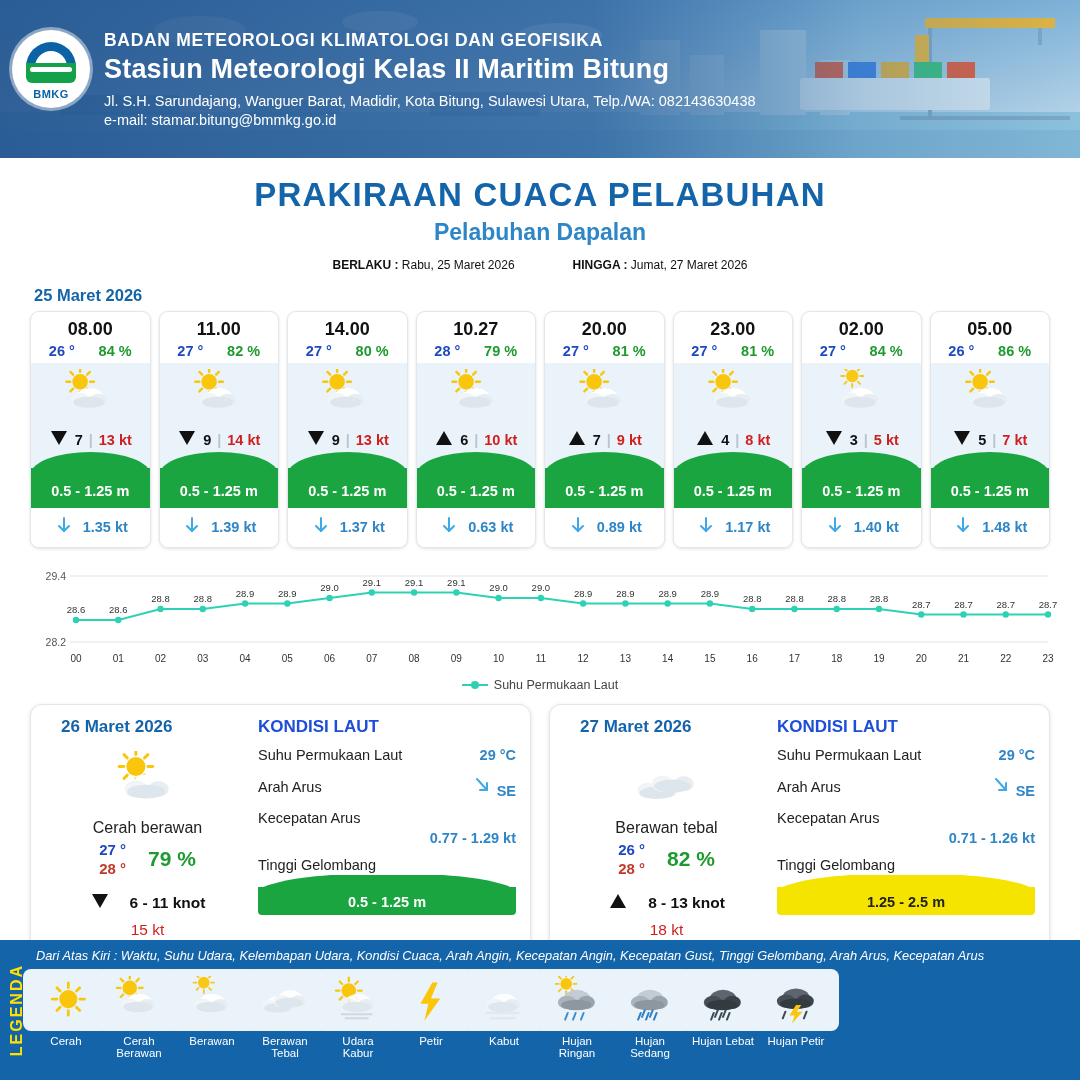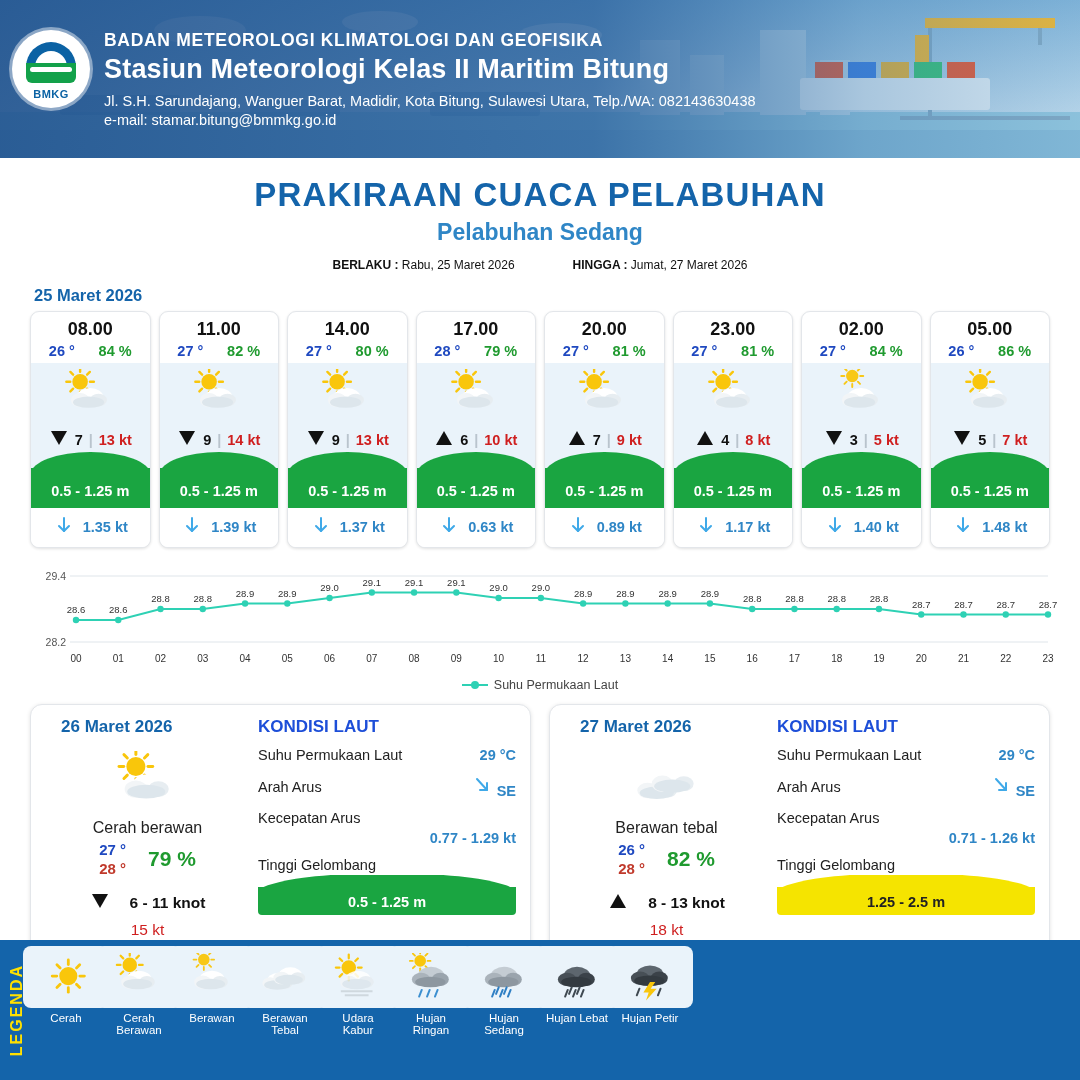--- a/index.html
+++ b/index.html
@@ -166,21 +166,21 @@
 
   <div class="hdr-texts">
     <div class="hdr-agency">BADAN METEOROLOGI KLIMATOLOGI DAN GEOFISIKA</div>
     <div class="hdr-station">Stasiun Meteorologi Kelas II Maritim Bitung</div>
     <div class="hdr-addr">Jl. S.H. Sarundajang, Wanguer Barat, Madidir, Kota Bitung, Sulawesi Utara, Telp./WA: 082143630438</div>
     <div class="hdr-mail">e-mail: stamar.bitung@bmmkg.go.id</div>
   </div>
 </div>
 
 <div class="title-main">PRAKIRAAN CUACA PELABUHAN</div>
-<div class="title-sub">Pelabuhan Sedang</div>
+<div class="title-sub">Pelabuhan Dapalan</div>
 <div class="valid-row">
   <div><span class="valid-label">BERLAKU :</span>
        <span class="valid-value">Rabu, 25 Maret 2026</span></div>
   <div><span class="valid-label">HINGGA :</span>
        <span class="valid-value">Jumat, 27 Maret 2026</span></div>
 </div>
 
 <div class="date-head">25 Maret 2026</div>
 
 <div class="cards" id="cards">
@@ -328,21 +328,21 @@
       <span><svg width="22" height="22" viewBox="0 0 22 22">
     <g stroke="#3fa9e8" stroke-width="2" fill="none" stroke-linecap="round" stroke-linejoin="round">
       <line x1="11" y1="4" x2="11" y2="17"></line>
               <polyline points="6,12 11,17 16,12"></polyline>
     </g>
           </svg></span>
       <span>1.37 kt</span>
     </div>
     </div>
     <div class="card">
-    <div class="c-time">17.00</div>
+    <div class="c-time">10.27</div>
     <div class="c-th">
       <span class="c-temp">28 °</span>
       <span class="c-hum">79 %</span>
     </div>
     <div class="c-icon">
         <svg width="62" height="50.839999999999996" viewBox="0 0 80 72">
           <g transform="translate(4,-2)">
             <circle cx="22" cy="20" r="11" fill="#f9c60b"></circle>
             <line x1="36" y1="20" x2="41.5" y2="20" stroke="#f9c60b" stroke-width="3.4" stroke-linecap="round"></line>
             <line x1="31.899494936611667" y1="29.899494936611664" x2="35.788582233137674" y2="33.788582233137674" stroke="#f9c60b" stroke-width="3.4" stroke-linecap="round"></line>
@@ -816,20 +816,21 @@
       </div>
     </div>
     </div>
   </div>
 
 <div class="legend">
   <div class="legend-side">
     <span>LEGENDA</span>
   </div>
   <div class="legend-body">
+    <div class="legend-note">Dari Atas Kiri : Waktu, Suhu Udara, Kelembapan Udara, Kondisi Cuaca, Arah Angin, Kecepatan Angin, Kecepatan Gust, Tinggi Gelombang, Arah Arus, Kecepatan Arus</div>
     <div class="legend-items" id="legitems">
         <div class="leg-item">
           <div class="leg-box">
             <svg width="58" height="47.559999999999995" viewBox="0 0 80 72">
               <g transform="translate(16,10) scale(1.25)">
                 <circle cx="22" cy="20" r="11" fill="#f9c60b"></circle>
                 <line x1="36" y1="20" x2="41.5" y2="20" stroke="#f9c60b" stroke-width="3.4" stroke-linecap="round"></line>
                 <line x1="31.899494936611667" y1="29.899494936611664" x2="35.788582233137674" y2="33.788582233137674" stroke="#f9c60b" stroke-width="3.4" stroke-linecap="round"></line>
                 <line x1="22" y1="34" x2="22" y2="39.5" stroke="#f9c60b" stroke-width="3.4" stroke-linecap="round"></line>
                 <line x1="12.100505063388336" y1="29.899494936611667" x2="8.211417766862324" y2="33.788582233137674" stroke="#f9c60b" stroke-width="3.4" stroke-linecap="round"></line>
@@ -939,20 +940,47 @@
                 <line x1="14" y1="58" x2="62" y2="58"></line>
                 <line x1="20" y1="64" x2="56" y2="64"></line>
               </g>
             </svg>
           </div>
     <div class="leg-label">Udara Kabur</div>
         </div>
         <div class="leg-item">
           <div class="leg-box">
             <svg width="58" height="47.559999999999995" viewBox="0 0 80 72">
+              <polygon points="42,10 24,42 36,42 30,68 54,34 40,34 50,10" fill="#f9c60b"></polygon>
+            </svg>
+          </div>
+    <div class="leg-label">Petir</div>
+        </div>
+        <div class="leg-item">
+          <div class="leg-box">
+            <svg width="58" height="47.559999999999995" viewBox="0 0 80 72">
+              <g opacity=".9">
+                <g>
+                  <ellipse cx="40" cy="40" rx="19" ry="13" fill="#ffffff"></ellipse>
+                  <ellipse cx="26" cy="44" rx="13" ry="10" fill="#f2f5f7"></ellipse>
+                  <ellipse cx="52" cy="44" rx="12" ry="9" fill="#e7edf1"></ellipse>
+                  <ellipse cx="38" cy="47" rx="22" ry="8" fill="#dde6ec"></ellipse>
+                </g>
+              </g>
+              <g stroke="#e2e9ee" stroke-width="4" stroke-linecap="round">
+                <line x1="14" y1="56" x2="62" y2="56"></line>
+                <line x1="20" y1="64" x2="56" y2="64"></line>
+              </g>
+            </svg>
+          </div>
+    <div class="leg-label">Kabut</div>
+        </div>
+        <div class="leg-item">
+          <div class="leg-box">
+            <svg width="58" height="47.559999999999995" viewBox="0 0 80 72">
               <g transform="translate(6,-4) scale(.8)">
                 <circle cx="22" cy="20" r="11" fill="#f9c60b"></circle>
                 <line x1="36" y1="20" x2="41.5" y2="20" stroke="#f9c60b" stroke-width="3.4" stroke-linecap="round"></line>
                 <line x1="31.899494936611667" y1="29.899494936611664" x2="35.788582233137674" y2="33.788582233137674" stroke="#f9c60b" stroke-width="3.4" stroke-linecap="round"></line>
                 <line x1="22" y1="34" x2="22" y2="39.5" stroke="#f9c60b" stroke-width="3.4" stroke-linecap="round"></line>
                 <line x1="12.100505063388336" y1="29.899494936611667" x2="8.211417766862324" y2="33.788582233137674" stroke="#f9c60b" stroke-width="3.4" stroke-linecap="round"></line>
                 <line x1="8" y1="20" x2="2.5" y2="20.000000000000004" stroke="#f9c60b" stroke-width="3.4" stroke-linecap="round"></line>
                 <line x1="12.100505063388333" y1="10.100505063388336" x2="8.21141776686232" y2="6.211417766862324" stroke="#f9c60b" stroke-width="3.4" stroke-linecap="round"></line>
                 <line x1="21.999999999999996" y1="6" x2="21.999999999999996" y2="0.5" stroke="#f9c60b" stroke-width="3.4" stroke-linecap="round"></line>
                 <line x1="31.899494936611664" y1="10.100505063388333" x2="35.788582233137674" y2="6.21141776686232" stroke="#f9c60b" stroke-width="3.4" stroke-linecap="round"></line>

